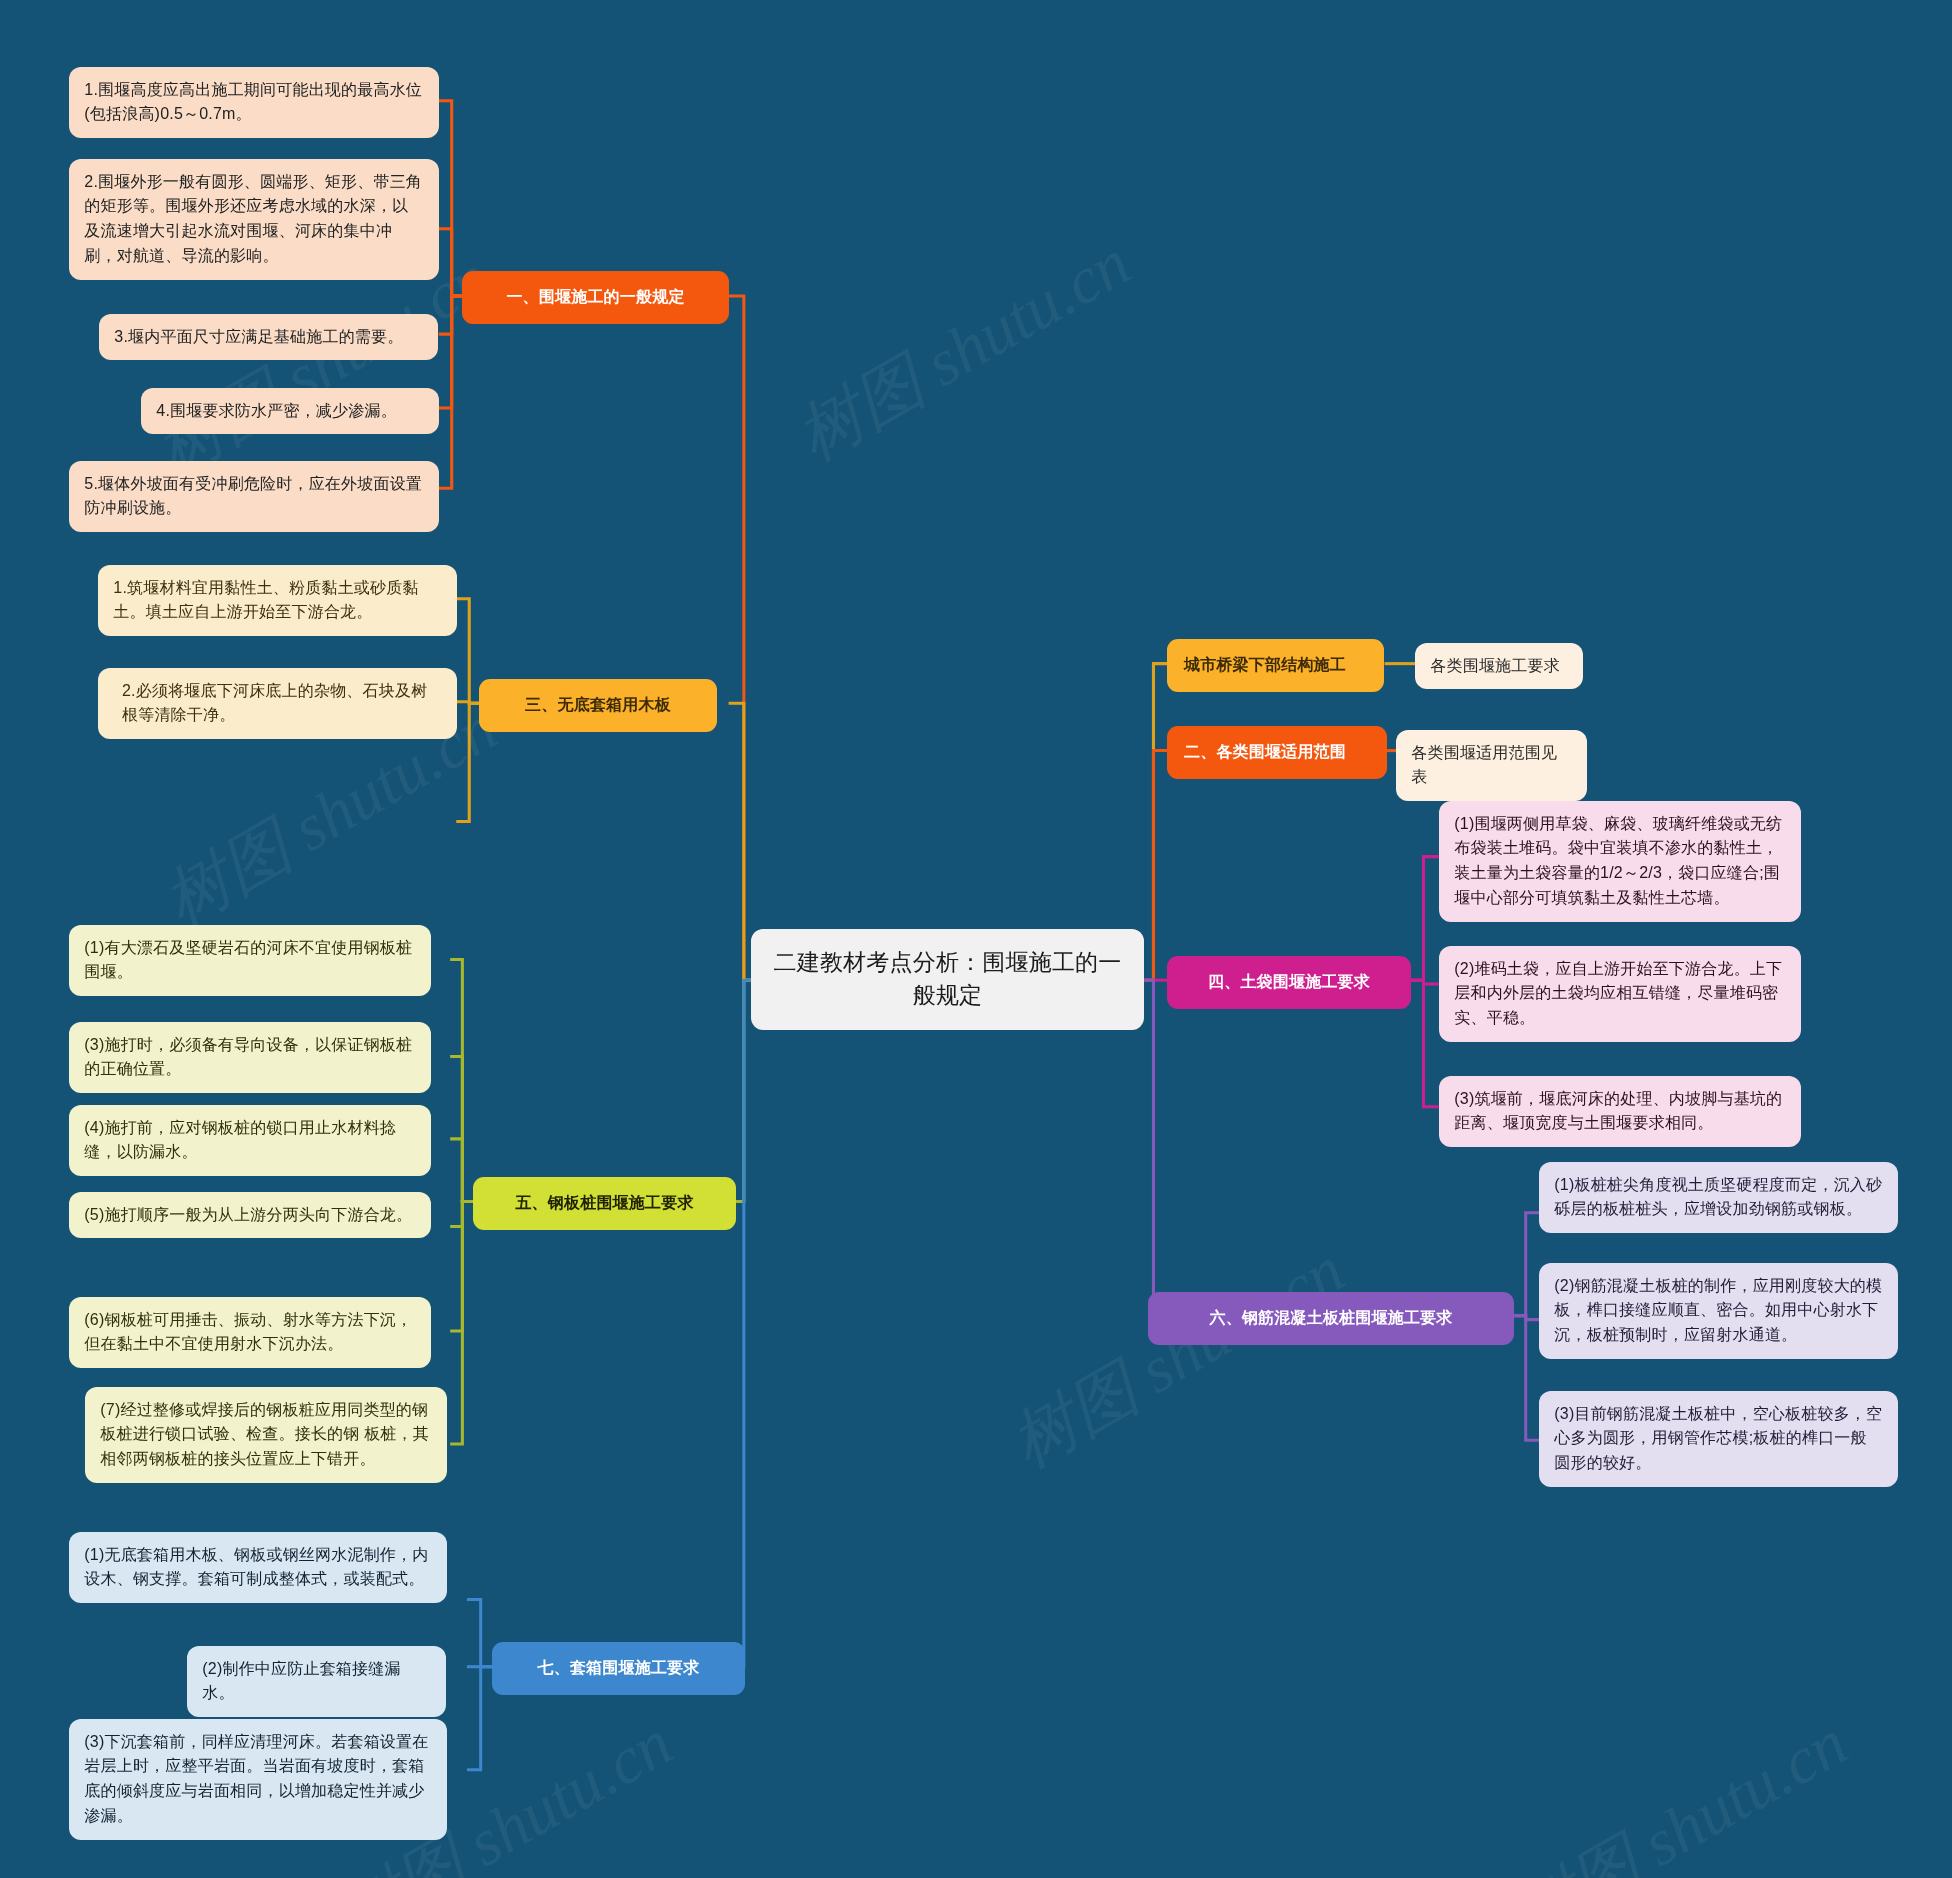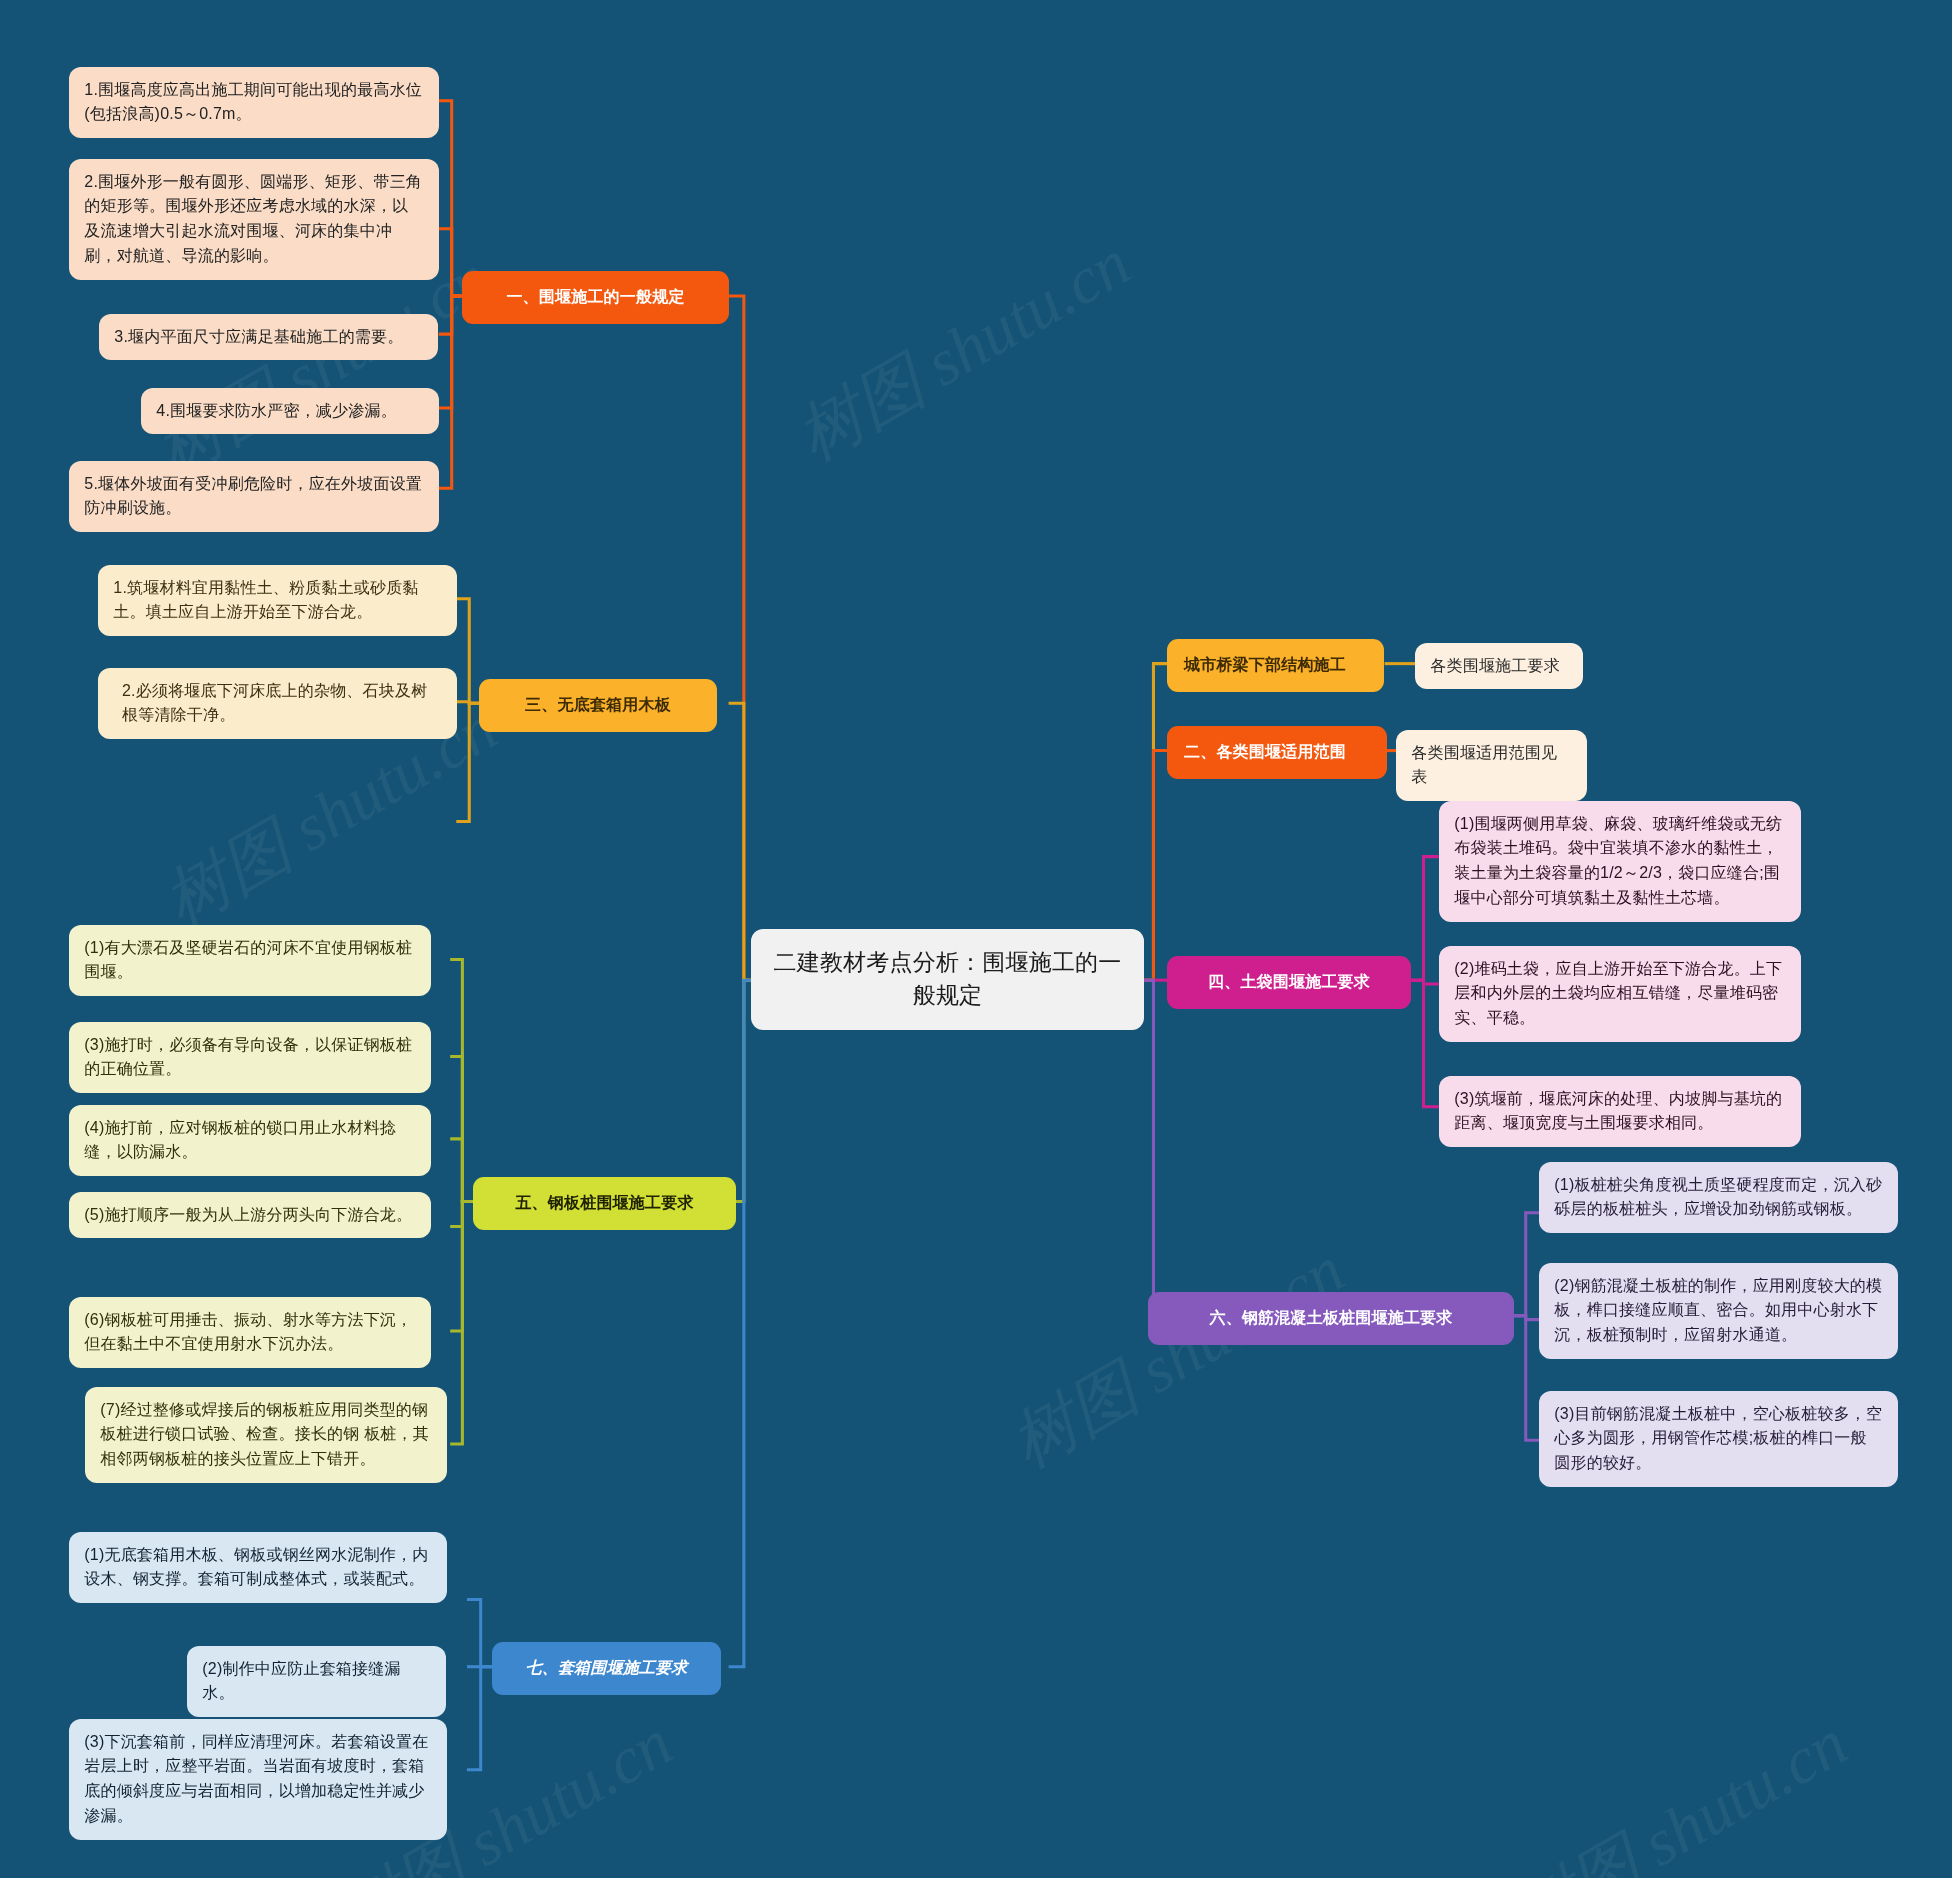--- a/index.html
+++ b/index.html
@@ -148,21 +148,21 @@
   <div class="node leaf c-amber-leaf" style="left:98px; top:668px; width:359px;padding-left:24px;">2.必须将堰底下河床底上的杂物、石块及树根等清除干净。</div>
 
   <div class="node branch c-olive-br" style="left:473px; top:1177px; width:263px;">五、钢板桩围堰施工要求</div>
   <div class="node leaf c-olive-leaf" style="left:69px; top:925px; width:362px;">(1)有大漂石及坚硬岩石的河床不宜使用钢板桩围堰。</div>
   <div class="node leaf c-olive-leaf" style="left:69px; top:1022px; width:362px;">(3)施打时，必须备有导向设备，以保证钢板桩的正确位置。</div>
   <div class="node leaf c-olive-leaf" style="left:69px; top:1105px; width:362px;">(4)施打前，应对钢板桩的锁口用止水材料捻缝，以防漏水。</div>
   <div class="node leaf c-olive-leaf" style="left:69px; top:1192px; width:362px;">(5)施打顺序一般为从上游分两头向下游合龙。</div>
   <div class="node leaf c-olive-leaf" style="left:69px; top:1297px; width:362px;">(6)钢板桩可用捶击、振动、射水等方法下沉，但在黏土中不宜使用射水下沉办法。</div>
   <div class="node leaf c-olive-leaf" style="left:69px; top:1387px; width:362px;margin-left:16px;">(7)经过整修或焊接后的钢板粧应用同类型的钢板桩进行锁口试验、检查。接长的钢 板桩，其相邻两钢板桩的接头位置应上下错开。</div>
 
-  <div class="node branch c-blue-br" style="left:492px; top:1642px; width:229px;font-style:italic;">七、套箱围堰施工要求</div>
+  <div class="node branch c-blue-br" style="left:492px; top:1642px; width:253px;">七、套箱围堰施工要求</div>
   <div class="node leaf c-blue-leaf" style="left:69px; top:1532px; width:378px;">(1)无底套箱用木板、钢板或钢丝网水泥制作，内设木、钢支撑。套箱可制成整体式，或装配式。</div>
   <div class="node leaf c-blue-leaf" style="left:187px; top:1646px; width:259px;">(2)制作中应防止套箱接缝漏水。</div>
   <div class="node leaf c-blue-leaf" style="left:69px; top:1719px; width:378px;">(3)下沉套箱前，同样应清理河床。若套箱设置在岩层上时，应整平岩面。当岩面有坡度时，套箱底的倾斜度应与岩面相同，以增加稳定性并减少渗漏。</div>
 
   <div class="node branch c-amber2-br" style="left:1167px; top:639px; width:217px; text-align:left;">城市桥梁下部结构施工</div>
   <div class="node leaf c-cream-leaf" style="left:1415px; top:643px; width:168px;">各类围堰施工要求</div>
 
   <div class="node branch c-orange-br" style="left:1167px; top:726px; width:220px; text-align:left;">二、各类围堰适用范围</div>
   <div class="node leaf c-cream-leaf" style="left:1396px; top:730px; width:191px;">各类围堰适用范围见表</div>
 

